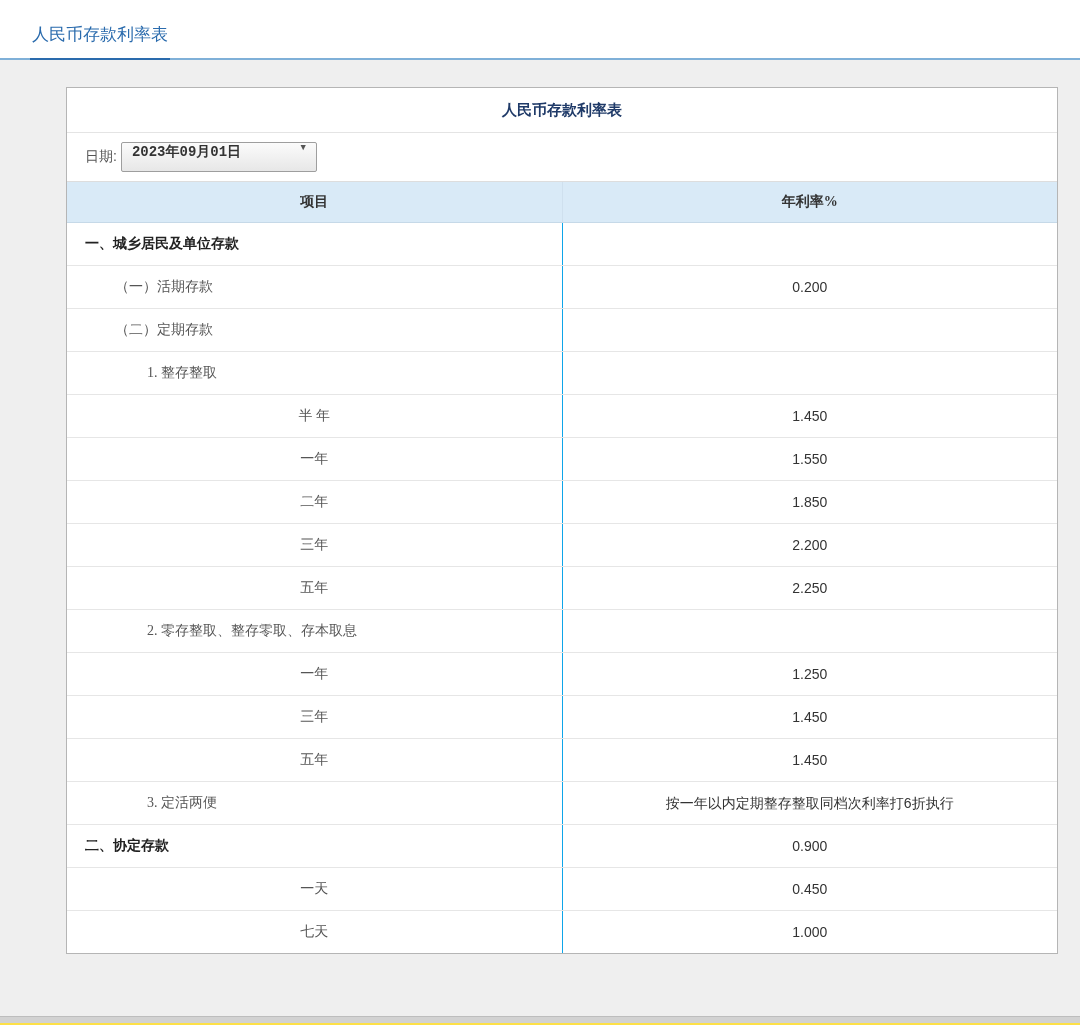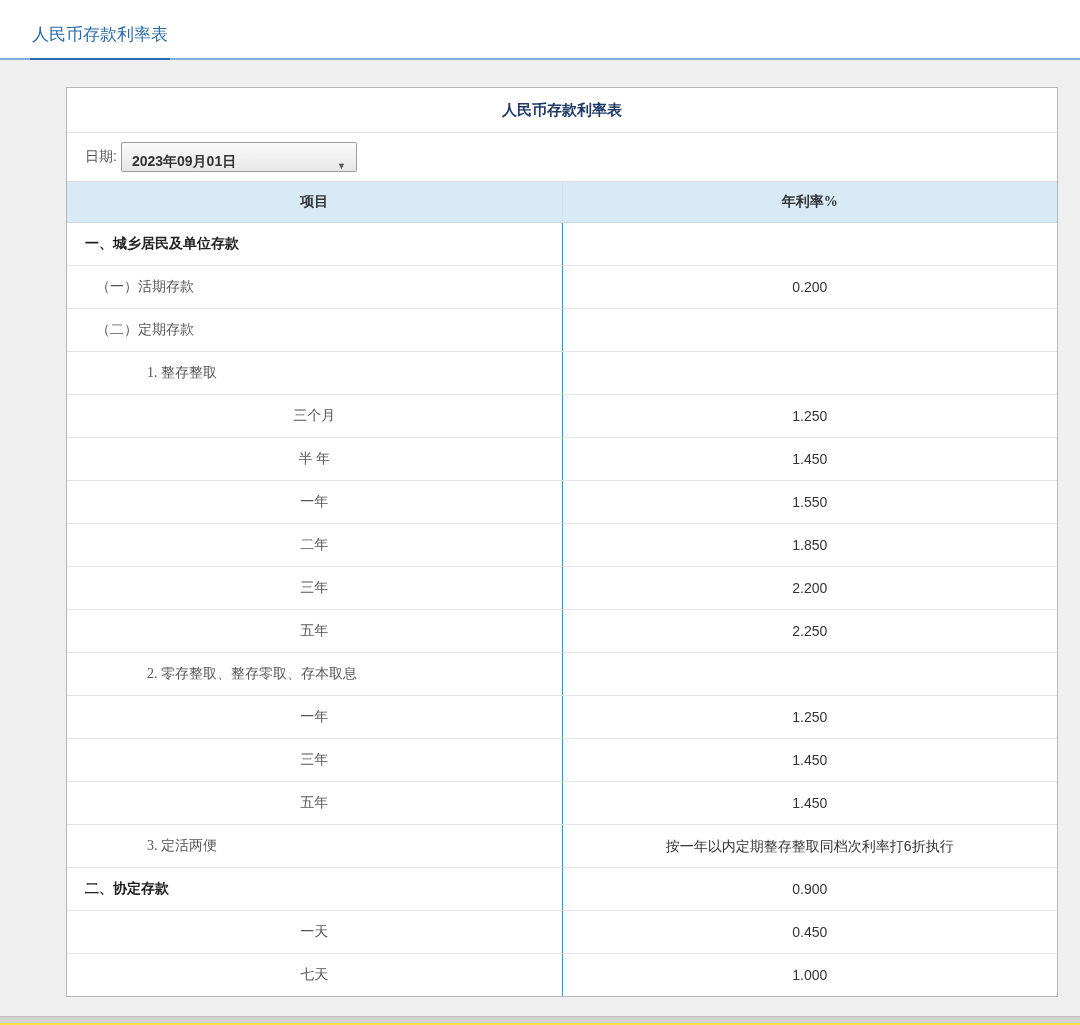--- a/index.html
+++ b/index.html
@@ -62,29 +62,30 @@
     padding: 9px 0 9px 18px;
     border-bottom: 1px solid #dddddd;
     background: #ffffff;
   }
   .date-label {
     font-size: 14px;
     color: #555555;
     margin-right: 4px;
   }
   .date-select {
-    width: 236px;
+    width: 196px;
     height: 30px;
     border: 1px solid #9e9e9e;
     border-radius: 2px;
     background: linear-gradient(#fbfbfb, #e7e7e7);
     display: flex;
-    align-items: flex-end;
+    align-items: flex-start;
     padding: 0 10px;
     cursor: pointer;
+    font-family: Liberation Mono, monospace;
   }
   .date-value {
     flex: 1;
     font-weight: bold;
     font-size: 14px;
     color: #333333;
   }
   .caret {
     font-size: 9px;
     color: #555555;
@@ -113,21 +114,21 @@
     border-bottom: 1px solid #e6e6e6;
   }
   .rate-table tr:last-child td { border-bottom: none; }
   td.cell-item {
     border-right: 1px solid #0ea5e9;
     font-family: "Liberation Serif", "DejaVu Serif", serif;
     color: #555555;
   }
   td.cell-item.bold { font-weight: bold; color: #222222; }
   td.cell-item.level-0 { padding-left: 18px; }
-  td.cell-item.level-1 { padding-left: 29px; margin-left: 41px; }
+  td.cell-item.level-1 { padding-left: 48px; margin-left: 41px; }
   td.cell-item.level-2 { padding-left: 80px; }
   td.cell-item.level-3 { text-align: center; }
   td.cell-rate {
     text-align: center;
     font-family: "Liberation Sans", "DejaVu Sans", sans-serif;
     color: #333333;
   }
   .bottom-strip {
     position: absolute;
     bottom: 0;
@@ -179,24 +180,20 @@
             </tr>
             <tr>
               <td class="cell-item level-1">（二）定期存款</td>
               <td class="cell-rate"></td>
             </tr>
             <tr>
               <td class="cell-item level-2">1. 整存整取</td>
               <td class="cell-rate"></td>
             </tr>
             <tr>
-              <td class="cell-item level-3">三个月</td>
-              <td class="cell-rate">1.250</td>
-            </tr>
-            <tr>
               <td class="cell-item level-3">半 年</td>
               <td class="cell-rate">1.450</td>
             </tr>
             <tr>
               <td class="cell-item level-3">一年</td>
               <td class="cell-rate">1.550</td>
             </tr>
             <tr>
               <td class="cell-item level-3">二年</td>
               <td class="cell-rate">1.850</td>

